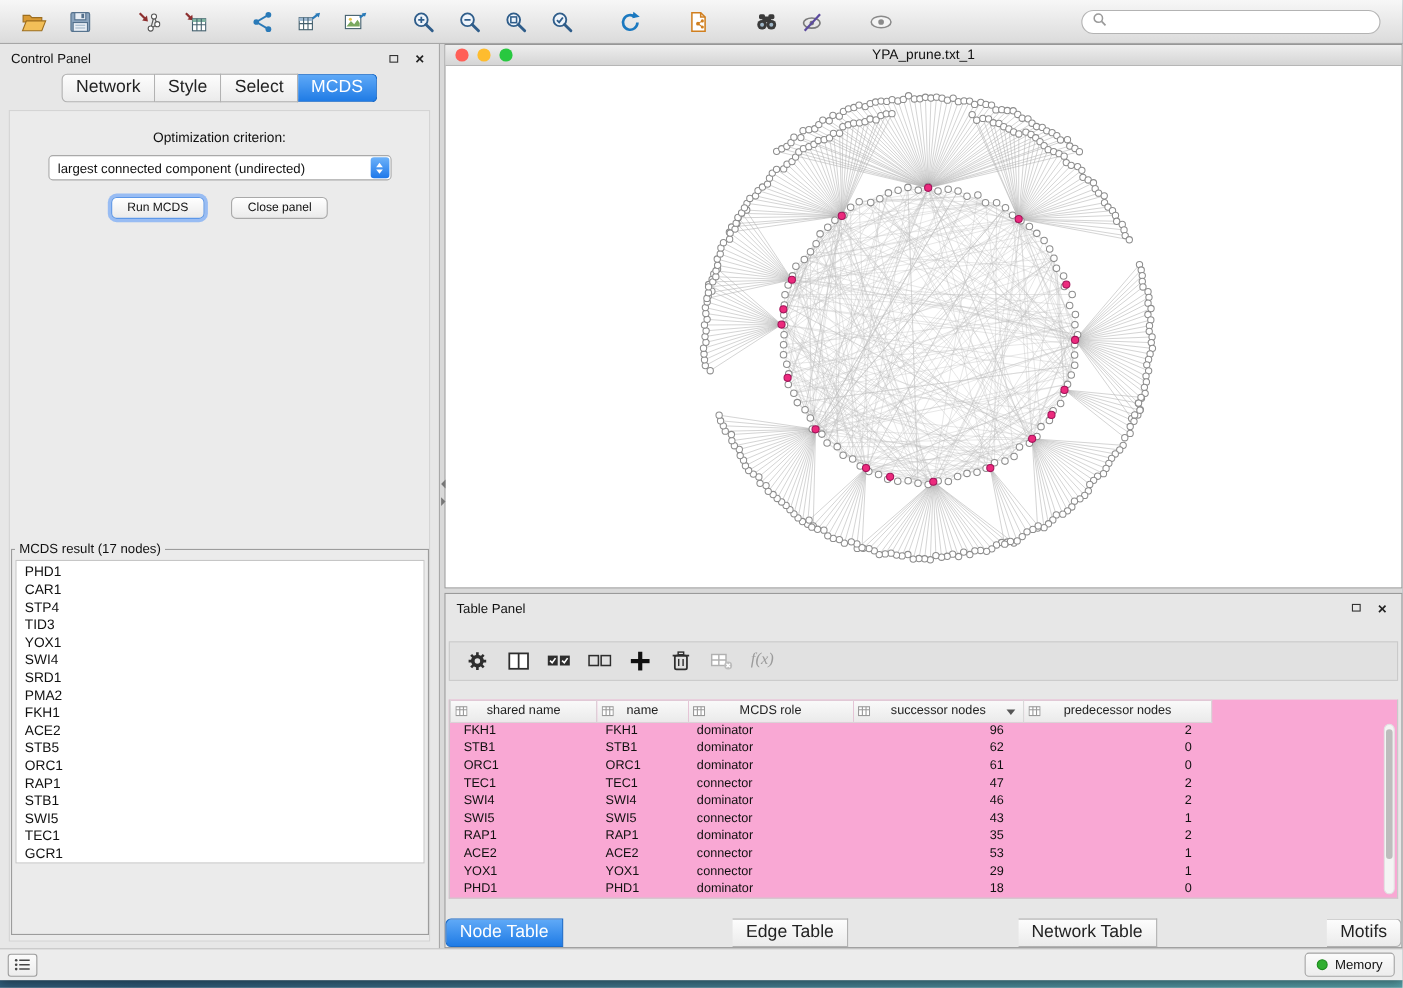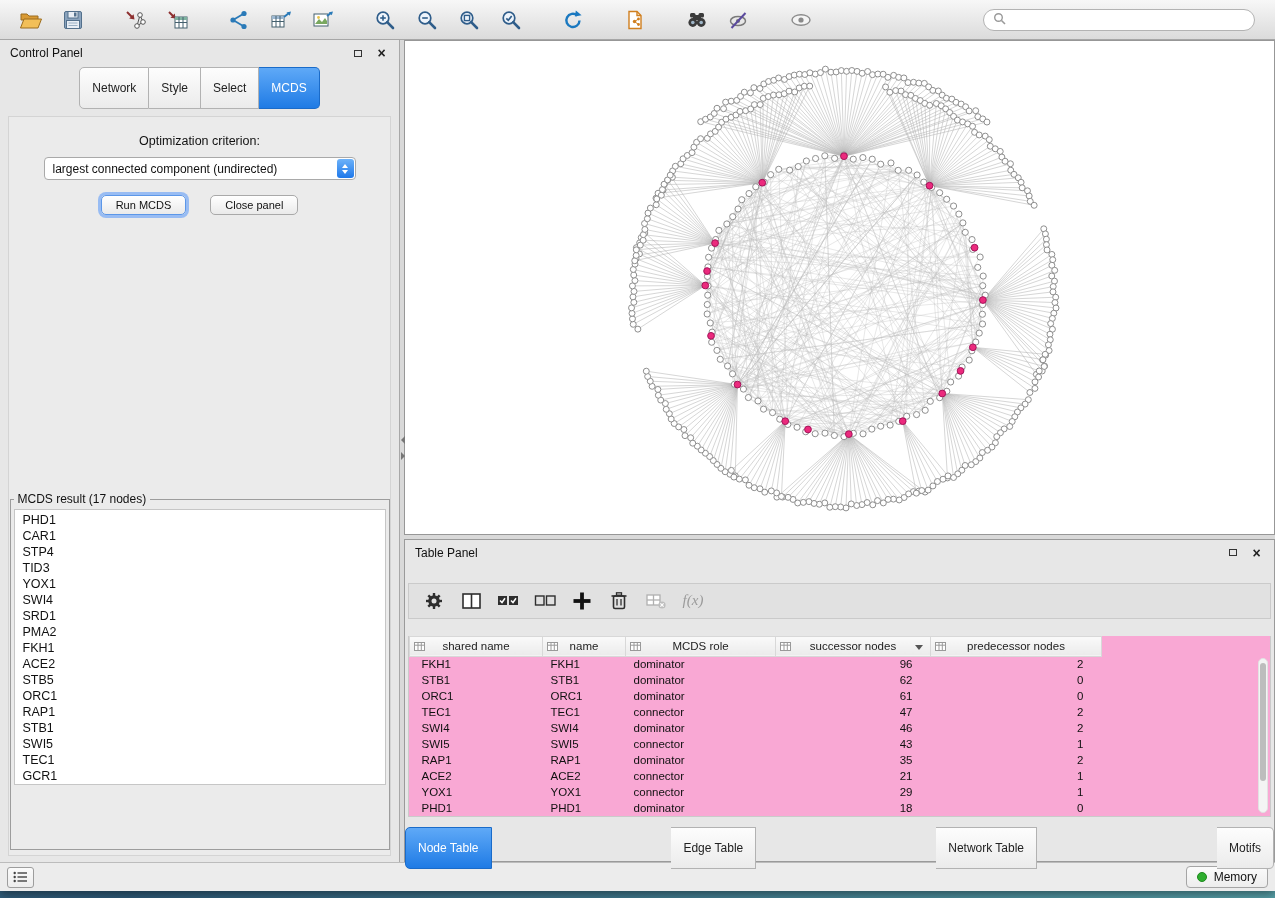--- a/index.html
+++ b/index.html
@@ -22,21 +22,21 @@
 
   
   .control-panel { width: 400px; min-width: 400px; background: #e7e7e7; border-right: 1px solid #a8a8a8; display: flex; flex-direction: column; }
   .panel-header { height: 26px; display: flex; align-items: center; padding: 0 10px; font-size: 12px; color: #111; gap: 9px; }
   .ph-title { flex: 1; }
   .ph-btn { width: 15px; height: 15px; display: flex; align-items: center; justify-content: center; color: #222; }
   .ph-square { width: 8px; height: 7px; border: 1.6px solid #333; }
   .ph-x { font-size: 14px; font-weight: bold; line-height: 1; }
 
   .cp-tabs { display: flex; justify-content: center; margin: 1px 0 7px; }
-  .cp-tab, .tp-tab { font-size: 12px; padding: 13px 12px; background: linear-gradient(#fdfdfd, #ebebeb); border: 1px solid #b2b2b2; border-left: none; color: #222; cursor: default; }
+  .cp-tab, .tp-tab { font-size: 16px; padding: 3px 12px; background: linear-gradient(#fdfdfd, #ebebeb); border: 1px solid #b2b2b2; border-left: none; color: #222; cursor: default; }
   .cp-tab:first-child, .tp-tab:first-child { border-left: 1px solid #b2b2b2; border-radius: 5px 0 0 5px; }
   .cp-tab:last-child, .tp-tab:last-child { border-radius: 0 5px 5px 0; }
   .cp-tab.active, .tp-tab.active { background: linear-gradient(#5fa9f7, #1f7be5); color: #fff; border-color: #1a6bc9; }
 
   .cp-body { flex: 1; margin: 0 8px 6px; background: #ebebeb; border: 1px solid #d4d4d4; display: flex; flex-direction: column; align-items: center; }
   .opt-label { font-size: 12.5px; margin-top: 17px; color: #111; }
   .dropdown { margin-top: 9px; width: 312px; height: 23px; background: #fff; border: 1px solid #a9a9a9; border-radius: 4px; position: relative; display: flex; align-items: center; font-size: 12px; padding-left: 8px; color: #111; }
   .dd-stepper { position: absolute; right: 1px; top: 1px; width: 17px; height: 19px; background: linear-gradient(#6db2f9, #1e78ea); border-radius: 3px; display: flex; flex-direction: column; align-items: center; justify-content: center; gap: 2px; }
   .tri-up { width: 0; height: 0; border-left: 3.5px solid transparent; border-right: 3.5px solid transparent; border-bottom: 4px solid #fff; }
   .tri-down { width: 0; height: 0; border-left: 3.5px solid transparent; border-right: 3.5px solid transparent; border-top: 4px solid #fff; }
@@ -322,20 +322,28 @@
       </div>
     </div>
 
     <div class="right">
       <div class="collapse-handle">
         <span class="tri-l"></span>
           <span class="tri-r"></span>
       </div>
 
       <div class="net-window">
+        <div class="net-titlebar">
+          <span class="lights">
+            <span class="light" style="background:#ff5f57;"></span>
+            <span class="light" style="background:#febc2e;"></span>
+            <span class="light" style="background:#28c840;"></span>
+          </span>
+          <span class="net-title">YPA_prune.txt_1</span>
+        </div>
         <div class="net-canvas">
           <svg id="network-svg" viewBox="0 0 869 496">
               <g stroke="#bdbdbd" stroke-width="0.7" stroke-opacity="0.5">
                 <line x1="504.1712311073045" y1="130.22523334825763" x2="326.77952161290744" y2="335.2138635435931"></line>
                 <line x1="419.90695198387857" y1="394.91224071467394" x2="578.6053751068463" y2="265.5492692666937"></line>
                 <line x1="542.5777585075491" y1="352.7348736138087" x2="321.7622118828715" y2="327.29387829814965"></line>
                 <line x1="519.3775939199279" y1="142.1308912633221" x2="567.9650546152094" y2="199.98257170790652"></line>
                 <line x1="527.3220799585716" y1="147.43757972507632" x2="578.5415471747782" y2="284.99706695324016"></line>
                 <line x1="392.959626683769" y1="126.45480513308738" x2="306.21088034421496" y2="293.20576647511615"></line>
                 <line x1="321.04040219303806" y1="184.2671795057558" x2="306.21088034421496" y2="293.20576647511615"></line>
@@ -1582,21 +1590,21 @@
                   <td style="padding-left: 12px;">RAP1</td>
                   <td>RAP1</td>
                   <td>dominator</td>
                   <td class="num">35</td>
                   <td class="num">2</td>
                 </tr>
                 <tr>
                   <td style="padding-left: 12px;">ACE2</td>
                   <td>ACE2</td>
                   <td>connector</td>
-                  <td class="num">21</td>
+                  <td class="num">53</td>
                   <td class="num">1</td>
                 </tr>
                 <tr>
                   <td style="padding-left: 12px;">YOX1</td>
                   <td>YOX1</td>
                   <td>connector</td>
                   <td class="num">29</td>
                   <td class="num">1</td>
                 </tr>
                 <tr>

